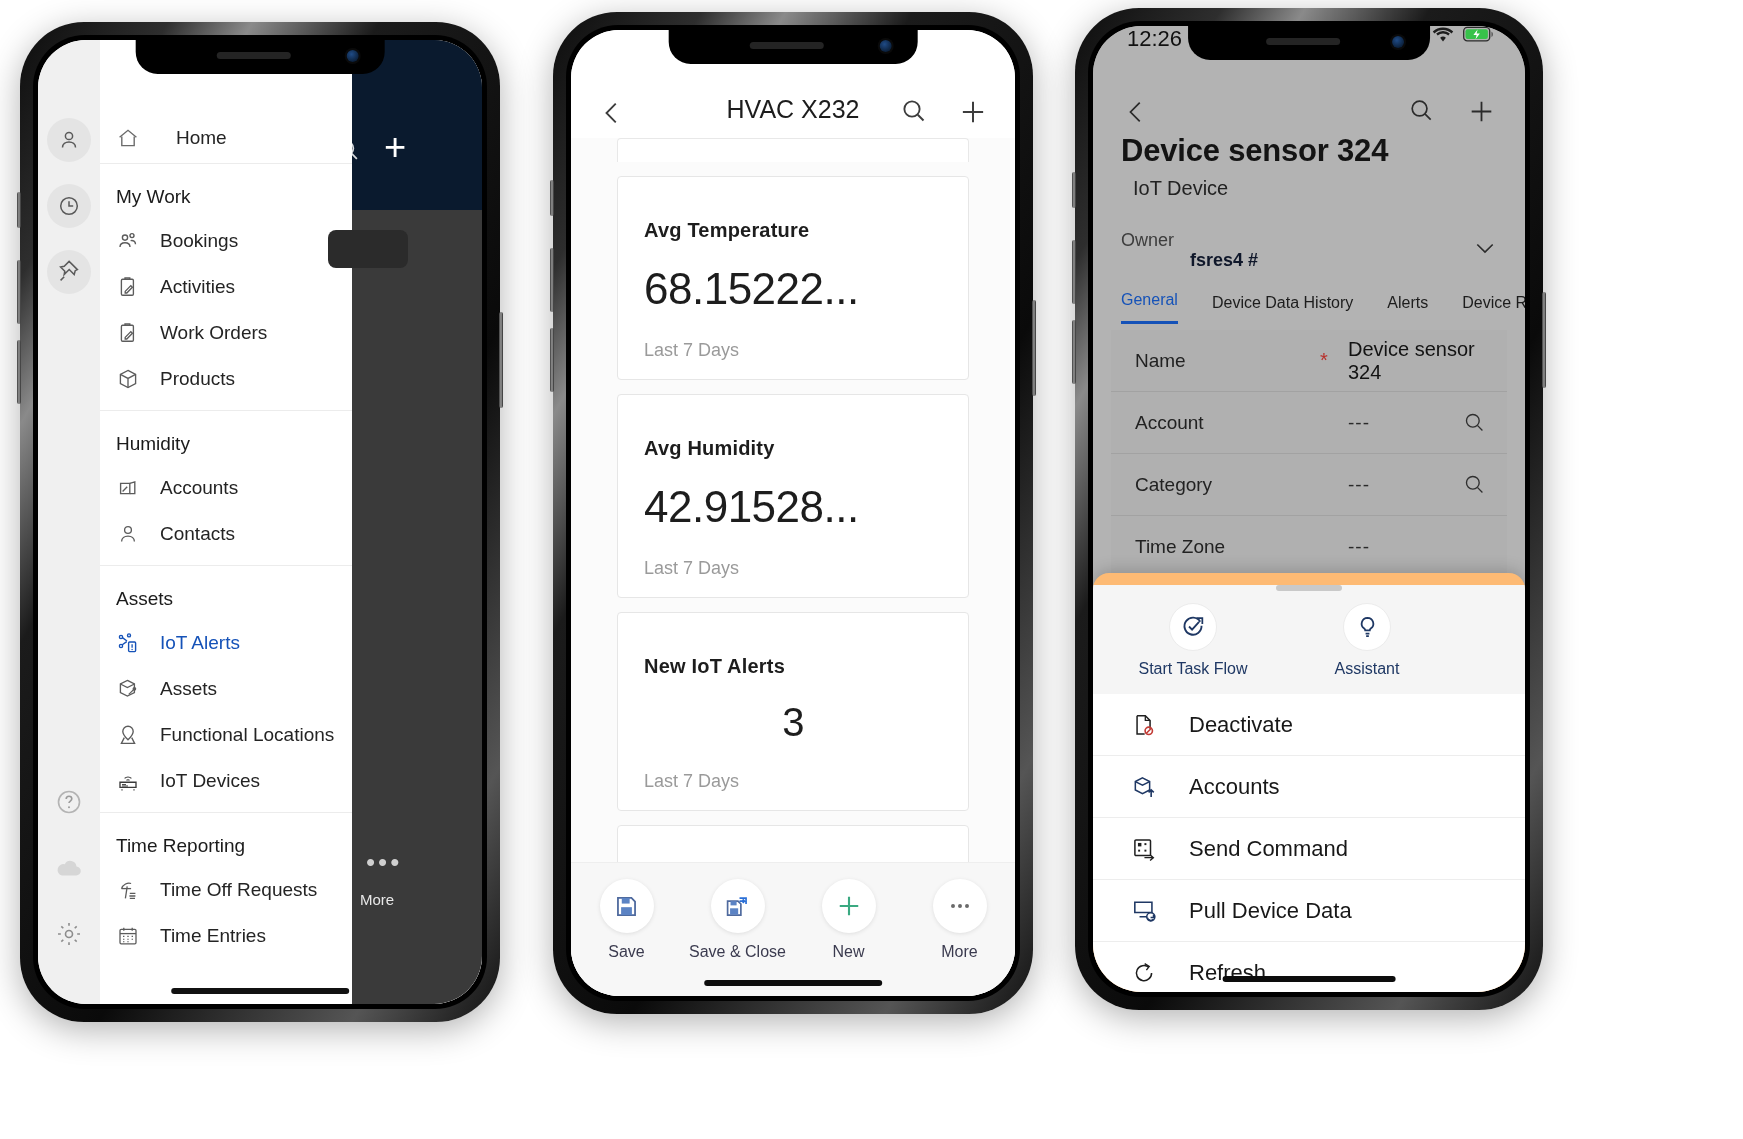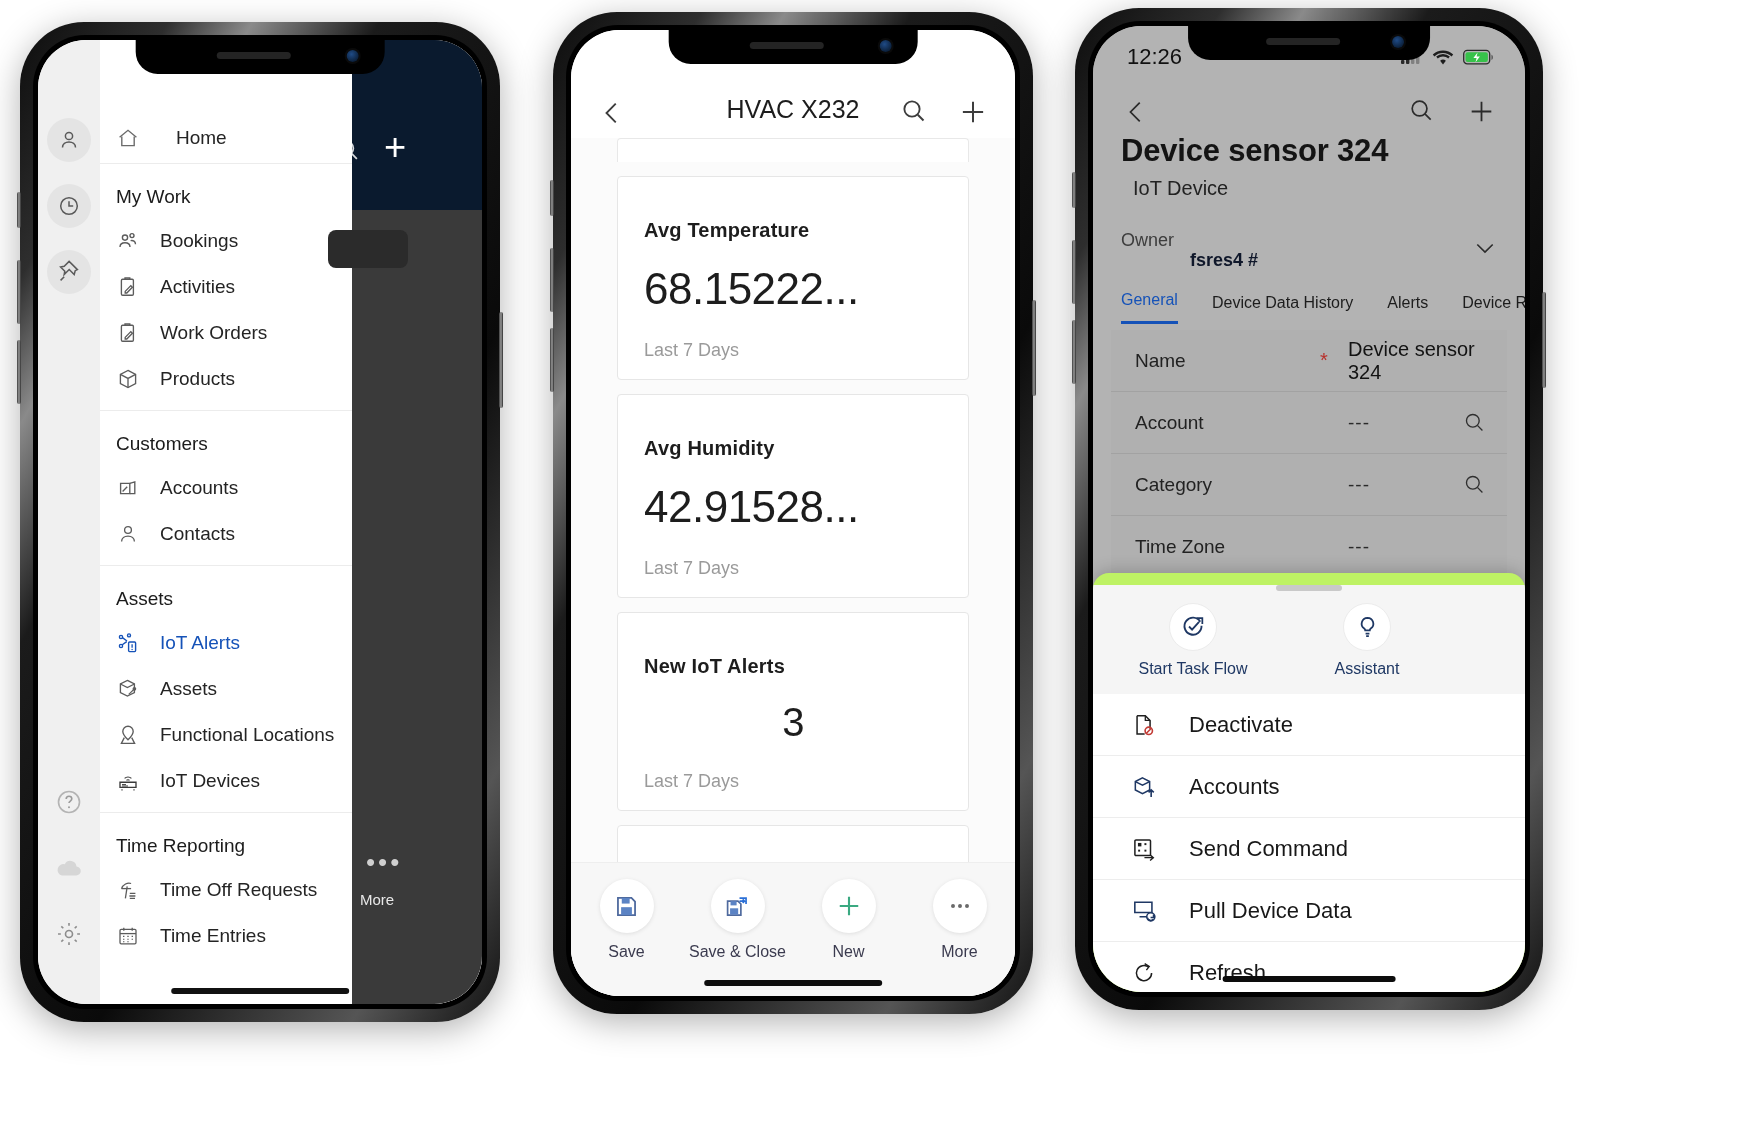--- a/index.html
+++ b/index.html
@@ -132,21 +132,21 @@
     display:flex; align-items:center; justify-content:center;
     box-shadow: 0 1px 4px rgba(0,0,0,.10);
   }
   .tbtn .tlbl { font-size: 16px; color:#3b3b4f; }
 
   
   #phone3 { left: 1075px; top: 8px; width: 468px; height: 1002px; }
   .p3-screen { background:#b3b3b3; }
   .p3-status {
     position:relative; height: 62px; color:#111; font-size:22px;
-    display:flex; align-items:center; justify-content:space-between;
+    display:flex; align-items:flex-start; justify-content:space-between;
     padding: 0 30px 0 34px; background:#b3b3b3; z-index:25;gap:28px;
   }
   .p3-status .right { display:flex; align-items:center; gap:9px; }
   .p3-cmdbar { display:flex; align-items:center; justify-content:space-between; padding: 8px 28px 0 28px; }
   .p3-title { font-size: 31px; font-weight:700; color:#141414; padding: 6px 28px 0 28px; letter-spacing:-.2px; }
   .p3-sub { font-size: 20px; color:#222; padding: 8px 28px 0 40px; }
   .p3-owner { display:flex; align-items:center; gap:16px; padding: 10px 28px 0 28px; font-size:18px; color:#3d3d3d; }
   .p3-owner .val { color:#0f172a; font-weight:600;margin-top:40px; }
   .p3-chev { position:absolute; right: 26px; top: 208px; }
   .p3-tabs { display:flex; align-items:flex-end; gap: 34px; padding: 20px 28px 0 28px; font-size:16px; color:#1d1d1d; white-space:nowrap; overflow:hidden; }
@@ -157,21 +157,21 @@
     display:flex; align-items:center; height: 62px; padding: 0 20px 0 24px;
     border-bottom: 1px solid #a2a2a2; font-size: 19px; color:#1f1f1f;
   }
   .frow .flabel { width: 185px; color:#222; }
   .frow .req { color:#b8302b; width: 28px; font-size:20px; }
   .frow .fval { flex:1; color:#131313; }
   .frow .fval.strong { font-weight:500; font-size:20px; }
   .frow .fval.dim { color:#2a2a2a; letter-spacing:1px; }
   .sheet {
     position:absolute; left:0; right:0; bottom:0; top: 547px;
-    background:#bef264; border-radius: 16px 16px 0 0; z-index:30;
+    background:#fdba74; border-radius: 16px 16px 0 0; z-index:30;
     box-shadow: 0 -3px 16px rgba(0,0,0,.18); overflow:hidden;
   }
   .grabber { width: 66px; height: 6px; border-radius:4px; background:#c9c9c9; margin: 12px auto 0 auto; }
   .sheet-top { background:#f5f5f5; padding: 12px 0 16px 0; display:flex; gap: 62px; padding-left: 44px; }
   .quick { display:flex; flex-direction:column; align-items:center; gap:9px; width:112px; }
   .quick .circ {
     width: 48px; height: 48px; border-radius:50%; background:#fff; border:1px solid #ececec;
     display:flex; align-items:center; justify-content:center;
   }
   .quick .qlbl { font-size:16px; color:#1f3864; }
@@ -314,21 +314,21 @@
             <span>
               <svg class="ico" width="24" height="24" viewBox="0 0 24 24" fill="none" stroke="#5c5c5c" stroke-width="1.35">
                 <path d="M12 3.4l7.6 4v9.2L12 20.6 4.4 16.6V7.4z"></path>
                   <path d="M4.4 7.4L12 11.4l7.6-4M12 11.4v9.2"></path>
               </svg>
             </span>
             <span>Products</span>
           </div>
           <div class="nav-div"></div>
 
-          <div class="nav-section">Customers</div>
+          <div class="nav-section">Humidity</div>
           <div class="nav-item">
             <span>
               <svg class="ico" width="24" height="24" viewBox="0 0 24 24" fill="none" stroke="#5c5c5c" stroke-width="1.35">
                 <path d="M4.6 7.4h9.2v10.2H4.6z"></path>
                   <path d="M13.8 7.4l5-1.6v11.8h-5"></path>
                   <path d="M6.6 15.4l4.6-4.6"></path>
               </svg>
             </span>
             <span>Accounts</span>
           </div>

